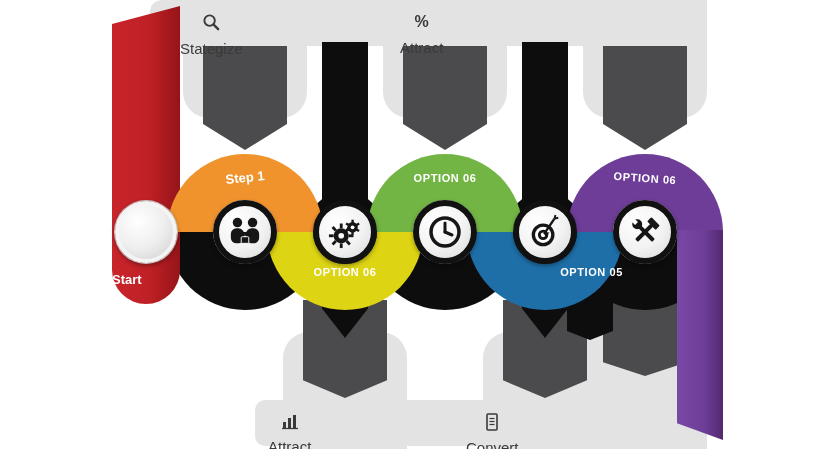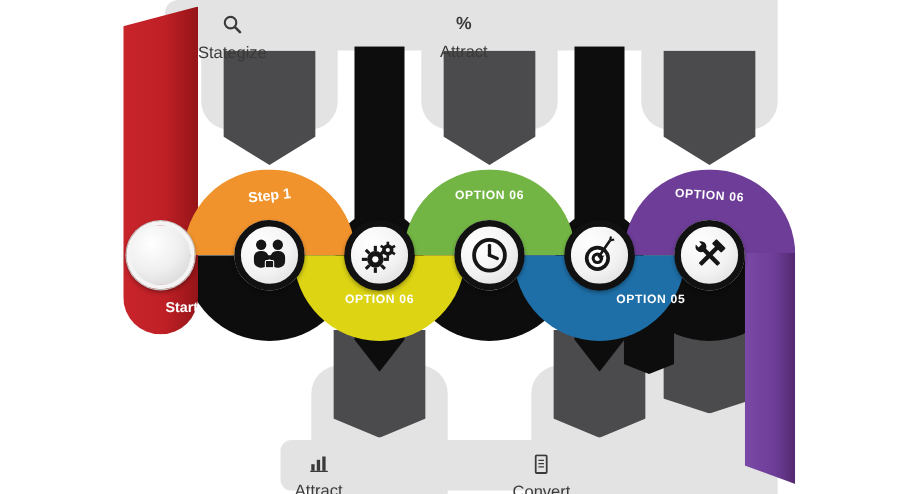--- a/index.html
+++ b/index.html
@@ -42,21 +42,21 @@
         border:6px solid #111;background:radial-gradient(circle at 35% 30%,#ffffff 0%,#f2f2f2 55%,#d8d8d8 100%);
         display:flex;align-items:center;justify-content:center;
         box-shadow:0 2px 4px rgba(0,0,0,.35);}
   .node-start{box-sizing:content-box;width:54px;height:54px;border-radius:50%;
         border:4px solid #f4f4f4;background:radial-gradient(circle at 35% 30%,#ffffff 0%,#efefef 50%,#cfcfcf 100%);
         box-shadow:0 0 0 1px #c2c2c2, 0 2px 5px rgba(0,0,0,.45);}
   
   .arclabel{color:#fff;font-weight:bold;font-size:11px;letter-spacing:.6px;
             width:156px;text-align:center;}
   .steplabel{color:#fff;font-weight:bold;font-size:13px;width:156px;text-align:center;}
-  .startlabel{color:#fff;font-weight:bold;font-size:13px;width:68px;text-align:right;}
+  .startlabel{color:#fff;font-weight:bold;font-size:13px;width:68px;text-align:left;}
   .bannerlabel{display:flex;align-items:center;gap:8px;color:var(--ink);font-size:15px;flex-direction:column;}
   .bannerlabel .glyph{font-size:16px;font-weight:bold;color:var(--ink);}
   svg{display:block;}
 </style>
 </head>
 <body>
 
 <div id="canvas">
 
   <div class="abs ltband" style="left:150px;top:0;width:540px;height:46px;border-radius:12px;"></div>

